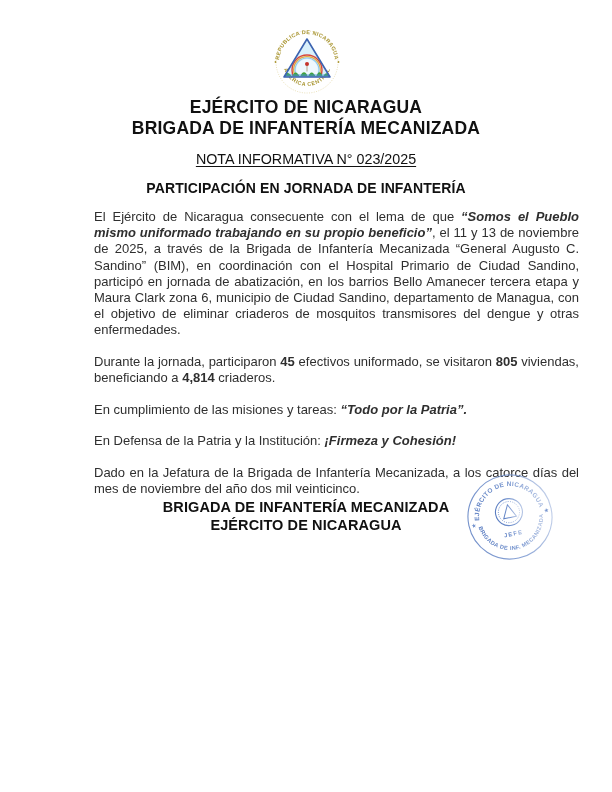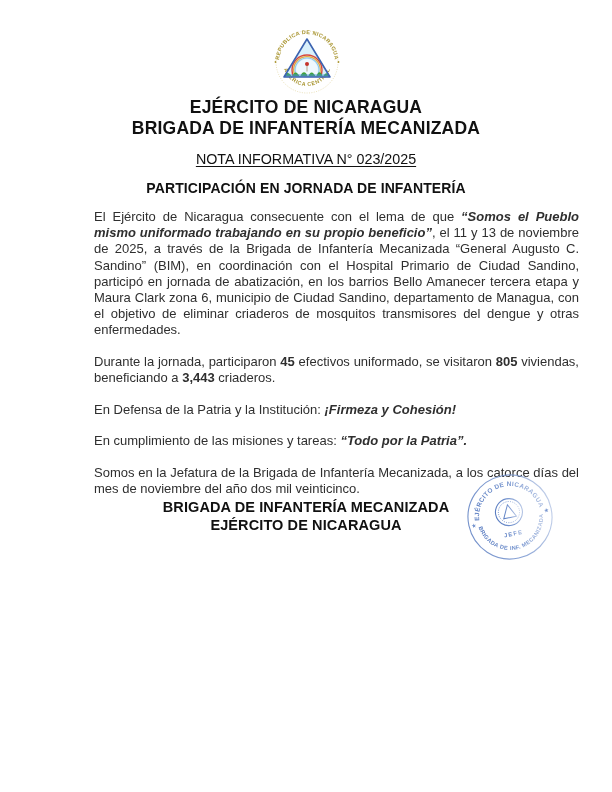--- a/index.html
+++ b/index.html
@@ -121,24 +121,24 @@
   </div>
 
   <div class="note-title">
     <span>NOTA INFORMATIVA N° 023/2025</span>
   </div>
 
   <div class="subject-title">PARTICIPACIÓN EN JORNADA DE INFANTERÍA</div>
 
   <div class="doc-body">
     <p><span>El Ejército de Nicaragua consecuente con el lema de que </span><span class="b i">“Somos el Pueblo mismo uniformado trabajando en su propio beneficio”</span><span>, el 11 y 13 de noviembre de 2025, a través de la Brigada de Infantería Mecanizada “General Augusto C. Sandino” (BIM), en coordinación con el Hospital Primario de Ciudad Sandino, participó en jornada de abatización, en los barrios Bello Amanecer tercera etapa y Maura Clark zona 6, municipio de Ciudad Sandino, departamento de Managua, con el objetivo de eliminar criaderos de mosquitos transmisores del dengue y otras enfermedades.</span></p>
-    <p><span>Durante la jornada, participaron </span><span class="b">45</span><span> efectivos uniformado, se visitaron </span><span class="b">805</span><span> viviendas, beneficiando a </span><span class="b">3,443</span><span> criaderos.</span></p>
+    <p><span>Durante la jornada, participaron </span><span class="b">45</span><span> efectivos uniformado, se visitaron </span><span class="b">805</span><span> viviendas, beneficiando a </span><span class="b">4,814</span><span> criaderos.</span></p>
+    <p><span>En cumplimiento de las misiones y tareas: </span><span class="b i">“Todo por la Patria”.</span></p>
     <p><span>En Defensa de la Patria y la Institución: </span><span class="b i">¡Firmeza y Cohesión!</span></p>
-    <p><span>En cumplimiento de las misiones y tareas: </span><span class="b i">“Todo por la Patria”.</span></p>
-    <p><span>Somos en la Jefatura de la Brigada de Infantería Mecanizada, a los catorce días del mes de noviembre del año dos mil veinticinco.</span></p>
+    <p><span>Dado en la Jefatura de la Brigada de Infantería Mecanizada, a los catorce días del mes de noviembre del año dos mil veinticinco.</span></p>
   </div>
 
   <div class="signature">
     <div>BRIGADA DE INFANTERÍA MECANIZADA</div>
     <div>EJÉRCITO DE NICARAGUA</div>
   </div>
 
   <svg class="stamp" width="132" height="122" viewBox="0 0 132 122" xmlns="http://www.w3.org/2000/svg" xmlns:xlink="http://www.w3.org/1999/xlink">
     <defs>
       <linearGradient id="sg" x1="0" y1="0" x2="1" y2="0">

